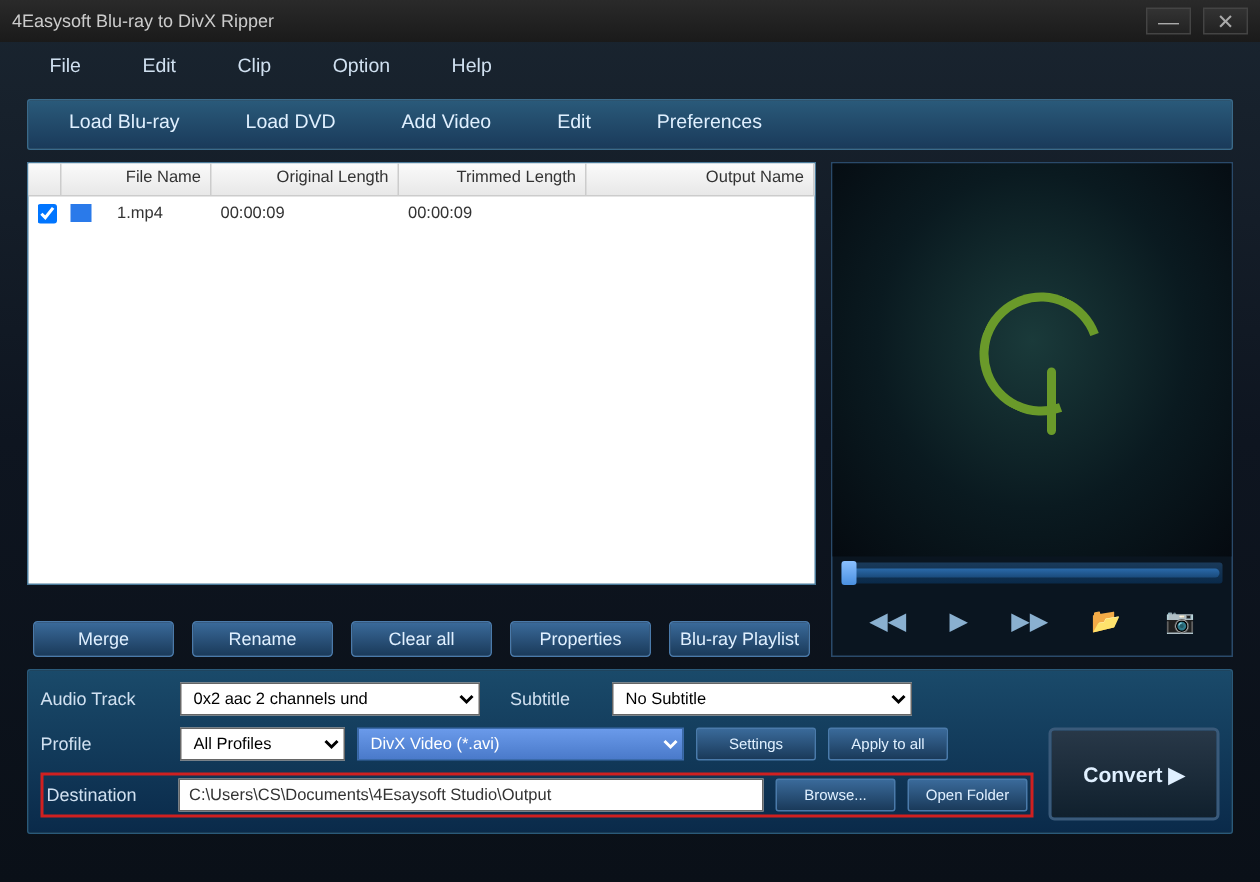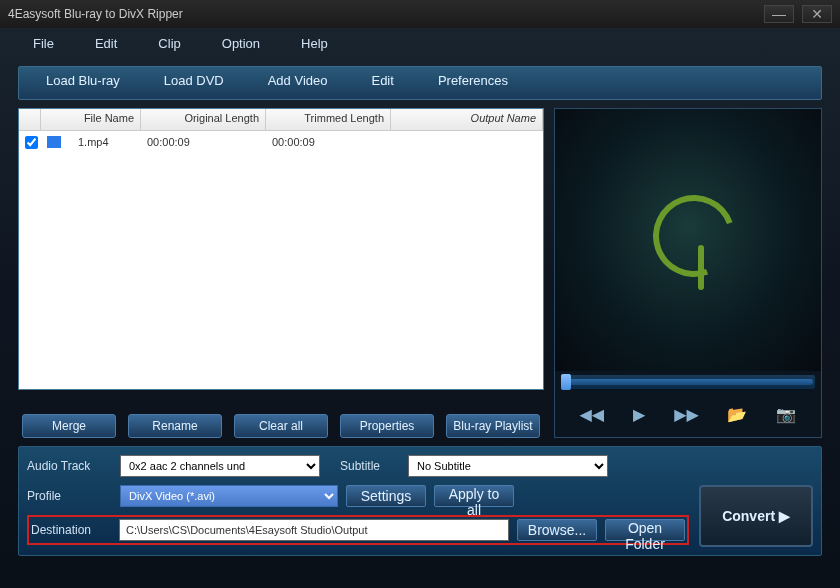--- a/index.html
+++ b/index.html
@@ -15,42 +15,42 @@
 .toolbar-btn { color: #e0f0ff; font-size: 13px; padding: 6px 22px; cursor: pointer; }
 .main-area { display: flex; gap: 10px; height: 330px; }
 .left-panel { flex: 1; display: flex; flex-direction: column; gap: 8px; }
 .file-list { background: #fff; border: 1px solid #4a7a9a; flex: 1; display: flex; flex-direction: column; }
 .list-header { display: flex; background: linear-gradient(180deg, #fafafa, #e8e8e8); border-bottom: 1px solid #ccc; height: 22px; font-size: 11px; color: #333; text-align: right; }
 .list-header > div { padding: 3px 6px; border-right: 1px solid #ccc; }
 .col-checkbox { width: 22px; }
 .col-name { width: 100px; }
 .col-orig { width: 125px; }
 .col-trim { width: 125px; }
-.col-out { flex: 1; font-style: italic; }
+.col-out { flex: 1; }
 .list-row { display: flex; height: 22px; font-size: 11px; color: #333; align-items: center; }
 .list-row > div { padding: 2px 6px; display: flex; align-items: center; gap: 17px; }
 .video-icon { width: 14px; height: 12px; background: #2a7aea; display: inline-block; }
 .action-row { display: flex; gap: 12px; padding: 0 4px; }
 .action-btn { flex: 1; height: 24px; background: linear-gradient(180deg, #3a6a9a, #1a3a5a); border: 1px solid #4a7aaa; color: #e0f0ff; font-size: 12px; cursor: pointer; border-radius: 3px; margin-top: 16px; }
 .preview-panel { width: 268px; display: flex; flex-direction: column; background: #0a1520; border: 1px solid #2a4a6a; }
 .preview-screen { flex: 1; background: radial-gradient(ellipse at 50% 45%, #1a3a3a 0%, #0a1a20 55%, #050a10 100%); display: flex; align-items: center; justify-content: center; }
 .logo-swirl { width: 90px; height: 100px; position: relative; }
 .logo-swirl::before { content: ''; position: absolute; width: 70px; height: 70px; border: 6px solid #6a9a2a; border-radius: 50%; border-right-color: transparent; top: 5px; left: 10px; transform: rotate(25deg); }
 .logo-swirl::after { content: ''; position: absolute; width: 6px; height: 45px; background: #6a9a2a; bottom: 0; left: 55px; border-radius: 3px; }
 .seek-bar { height: 14px; background: linear-gradient(180deg, #1a3a5a, #0a2a4a); margin: 4px 6px 8px 6px; position: relative; border-radius: 2px; }
 .seek-thumb { position: absolute; left: 0; top: -1px; width: 10px; height: 16px; background: linear-gradient(180deg, #8ac0ff, #4a90e0); border-radius: 2px; }
 .seek-track { position: absolute; left: 2px; right: 2px; top: 4px; height: 6px; background: linear-gradient(180deg, #2a6aaa, #1a4a7a); border-radius: 3px; }
 .player-controls { height: 40px; display: flex; align-items: center; justify-content: space-around; padding: 0 10px 6px 10px; }
 .player-btn { color: #8ab0d0; font-size: 16px; cursor: pointer; padding: 4px; }
 .bottom-panel { background: linear-gradient(180deg, #1a4a6a, #0a2a4a); border: 1px solid #2a5a7a; padding: 8px; display: flex; flex-direction: column; gap: 8px; border-radius: 2px; }
 .row { display: flex; align-items: center; gap: 8px; }
 .label { color: #d0e0f0; font-size: 12px; width: 85px; }
 .combo { height: 22px; background: #fff; border: 1px solid #666; font-size: 11px; padding: 0 4px; flex-shrink: 0; }
 .combo-blue { background: linear-gradient(180deg, #6a9aea, #4a7aca); color: #fff; border: 1px solid #3a6aaa; }
-.small-btn { height: 22px; background: linear-gradient(180deg, #3a6a9a, #1a3a5a); border: 1px solid #4a7aaa; color: #e0f0ff; font-size: 14px; cursor: pointer; border-radius: 2px; padding: 0 8px; }
+.small-btn { height: 22px; background: linear-gradient(180deg, #3a6a9a, #1a3a5a); border: 1px solid #4a7aaa; color: #e0f0ff; font-size: 10px; cursor: pointer; border-radius: 2px; padding: 0 8px; }
 .dest-input { flex: 1; height: 22px; background: #fff; border: 1px solid #666; font-size: 11px; padding: 0 6px; color: #333; }
 .convert-btn { width: 114px; height: 62px; background: linear-gradient(180deg, #283848, #10202d); border: 2px solid #3a5a7a; color: #e0f0ff; font-size: 14px; font-weight: bold; cursor: pointer; border-radius: 4px; display: flex; align-items: center; justify-content: center; gap: 4px; }
 .red-hl { border: 2px solid #d02020 !important; }
 .bottom-row { display: flex; gap: 10px; align-items: stretch; }
 .bottom-left { flex: 1; display: flex; flex-direction: column; gap: 8px; }
 </style>
 </head>
 <body>
 
 <div class="window">
@@ -133,20 +133,21 @@
         <span class="label">Audio Track</span>
         <select class="combo" style="width:200px"><option>0x2 aac 2 channels und</option></select>
         <span class="label" style="width:60px;margin-left:12px">Subtitle</span>
         <select class="combo" style="width:200px"><option>No Subtitle</option></select>
       </div>
 
       <div class="bottom-row">
         <div class="bottom-left">
           <div class="row">
             <span class="label">Profile</span>
+            <select class="combo" style="width:110px"><option>All Profiles</option></select>
             <select class="combo combo-blue" style="width:218px"><option>DivX Video (*.avi)</option></select>
             <button class="small-btn" style="width:80px">Settings</button>
             <button class="small-btn" style="width:80px">Apply to all</button>
           </div>
           <div class="row red-hl" style="padding:2px">
             <span class="label" style="width:80px">Destination</span>
             <input class="dest-input" value="C:\Users\CS\Documents\4Esaysoft Studio\Output" style="">
             <button class="small-btn" style="width:80px">Browse...</button>
             <button class="small-btn" style="width:80px">Open Folder</button>
           </div>

